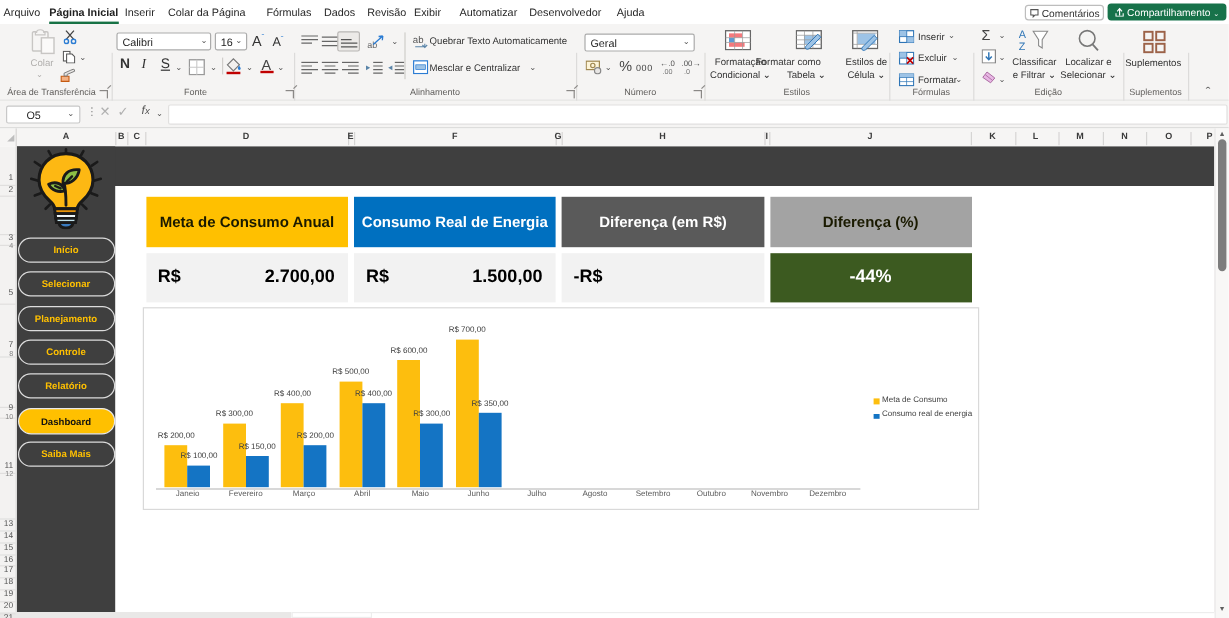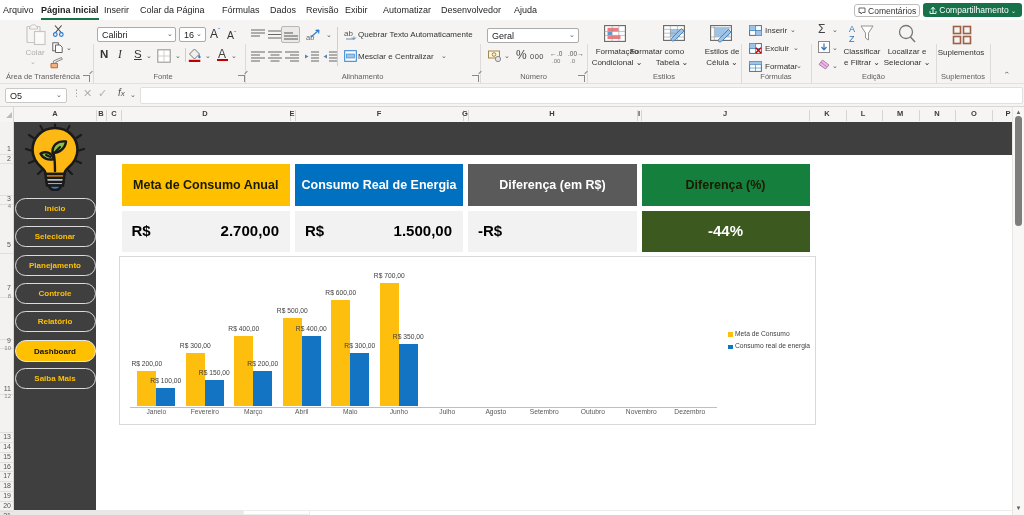--- a/index.html
+++ b/index.html
@@ -20,21 +20,21 @@
   .glabel { position:absolute; top:52px; font-size:7.5px; color:#605e5c; text-align:center; }
   .launcher { position:absolute; width:7px; height:7px; border-left:1px solid #8a8886; border-bottom:1px solid #8a8886; transform:rotate(180deg); }
   .launcher:after { content:""; position:absolute; left:-4px; bottom:-4px; width:4px; height:1px; background:#8a8886; transform:rotate(-45deg); }
   .rtext { position:absolute; font-size:8px; color:#333; }
   .combo { position:absolute; background:#fff; border:1px solid #ababab; border-radius:2px; font-size:9px; color:#222; padding-left:4px; }
   .chev { position:absolute; font-size:7px; color:#555; }
   .icon { position:absolute; }
 
   
   #fbar { left:0; top:84px; width:1024px; height:23px; background:#f5f4f3; border-bottom:1px solid #d8d7d6; }
-  #namebox { position:absolute; left:5px; top:4px; width:62px; height:15px; background:#fff; border:1px solid #c8c8c8; border-radius:2px; font-size:9px; color:#222; line-height:14px; padding-left:4px; }
+  #namebox { position:absolute; left:5px; top:4px; width:62px; height:15px; background:#fff; border:1px solid #c8c8c8; border-radius:2px; font-size:9px; color:#222; line-height:14px; padding-left:16px; }
   #finput { position:absolute; left:140px; top:3px; width:883px; height:17px; background:#fff; border:1px solid #e1e0df; border-radius:2px; }
 
   
   #colhdr { left:0; top:107px; width:1024px; height:14.5px; background:#f6f5f4; }
   .clet { position:absolute; top:2px; font-size:7.5px; color:#3b3b3b; font-weight:bold; text-align:center; }
   .ctick { position:absolute; top:2.5px; width:1px; height:11px; background:#d6d5d4; }
 
   
   #rowgut { left:0; top:121.5px; width:14px; height:388.5px; background:#f3f2f1; border-right:1px solid #d8d7d6; z-index:3; }
   .rnum { position:absolute; right:2px; font-size:7px; color:#555; }
@@ -463,21 +463,21 @@
   </g>
   <path d="M26.5 55 L45.5 55 L45 59 L27 59 Z" fill="#e8940a" stroke="#1a1a1a" stroke-width="2.4"></path>
   <path d="M27 59 L45 59 L44.5 63 L27.5 63 Z" fill="#eef6f8" stroke="#1a1a1a" stroke-width="2.4"></path>
   <path d="M27.5 63 L44.5 63 L44 66.5 L28 66.5 Z" fill="#bfe0ea" stroke="#1a1a1a" stroke-width="2.4"></path>
   <path d="M30 66.5 L42 66.5 C41.5 69.5 39.5 71 36 71 C32.5 71 30.5 69.5 30 66.5 Z" fill="#3a7bbf" stroke="#1a1a1a" stroke-width="2.4"></path>
 </svg>
 
 <div class="chead" style="left:121.5px; width:168.5px; background:#ffc000; color:#1a1a00;">Meta de Consumo Anual</div>
 <div class="chead" style="left:295px;  width:168px; background:#0070c0; color:#fff;">Consumo Real de Energia</div>
 <div class="chead" style="left:468px;  width:169px; background:#5a5a5a; color:#fff;">Diferença (em R$)</div>
-<div class="chead" style="left:641.5px;width:168px; background:#15803d; color:#1a1a00;">Diferença (%)</div>
+<div class="chead" style="left:641.5px;width:168px; background:#a3a3a3; color:#1a1a00;">Diferença (%)</div>
 
 <div class="cval" style="left:121.5px; width:168.5px;">
     <span class="l">R$</span>
     <span class="r">2.700,00</span>
   </div>
 <div class="cval" style="left:295px; width:168px;">
     <span class="l">R$</span>
     <span class="r">1.500,00</span>
   </div>
 <div class="cval" style="left:468px; width:169px;">

